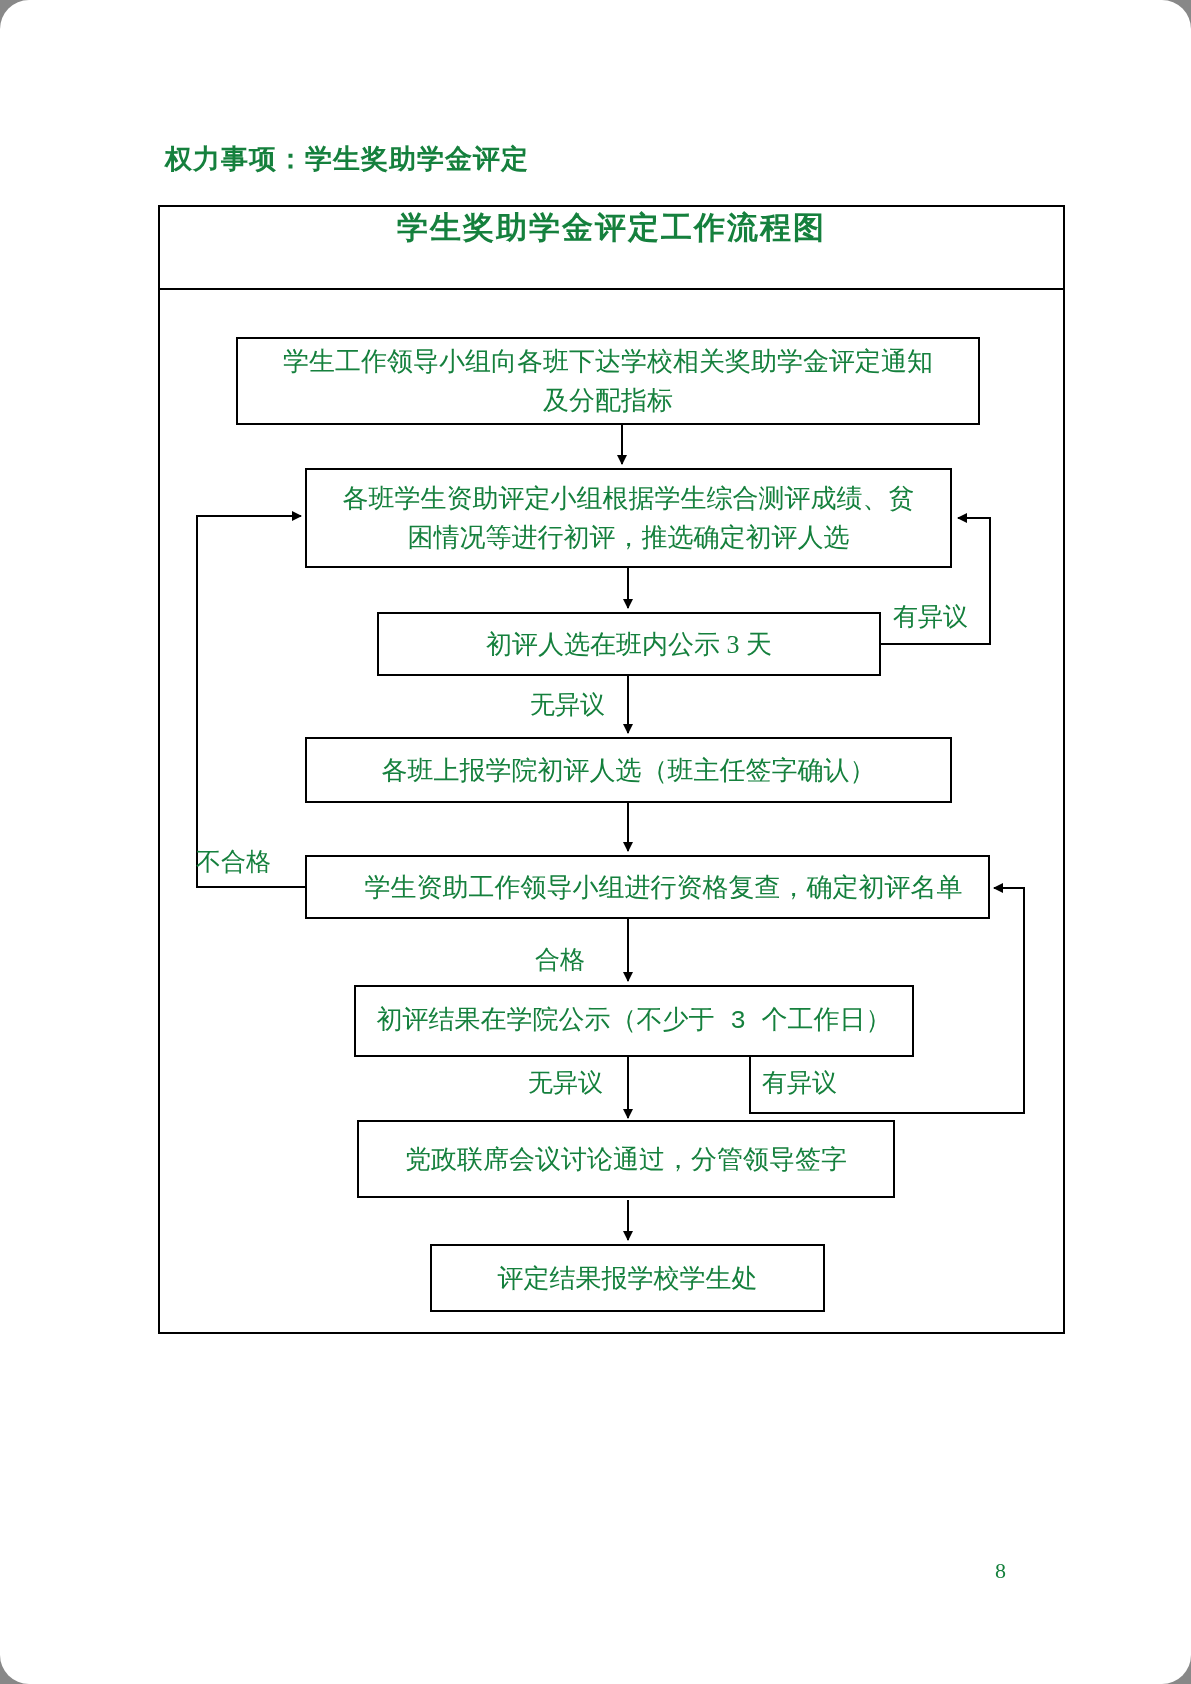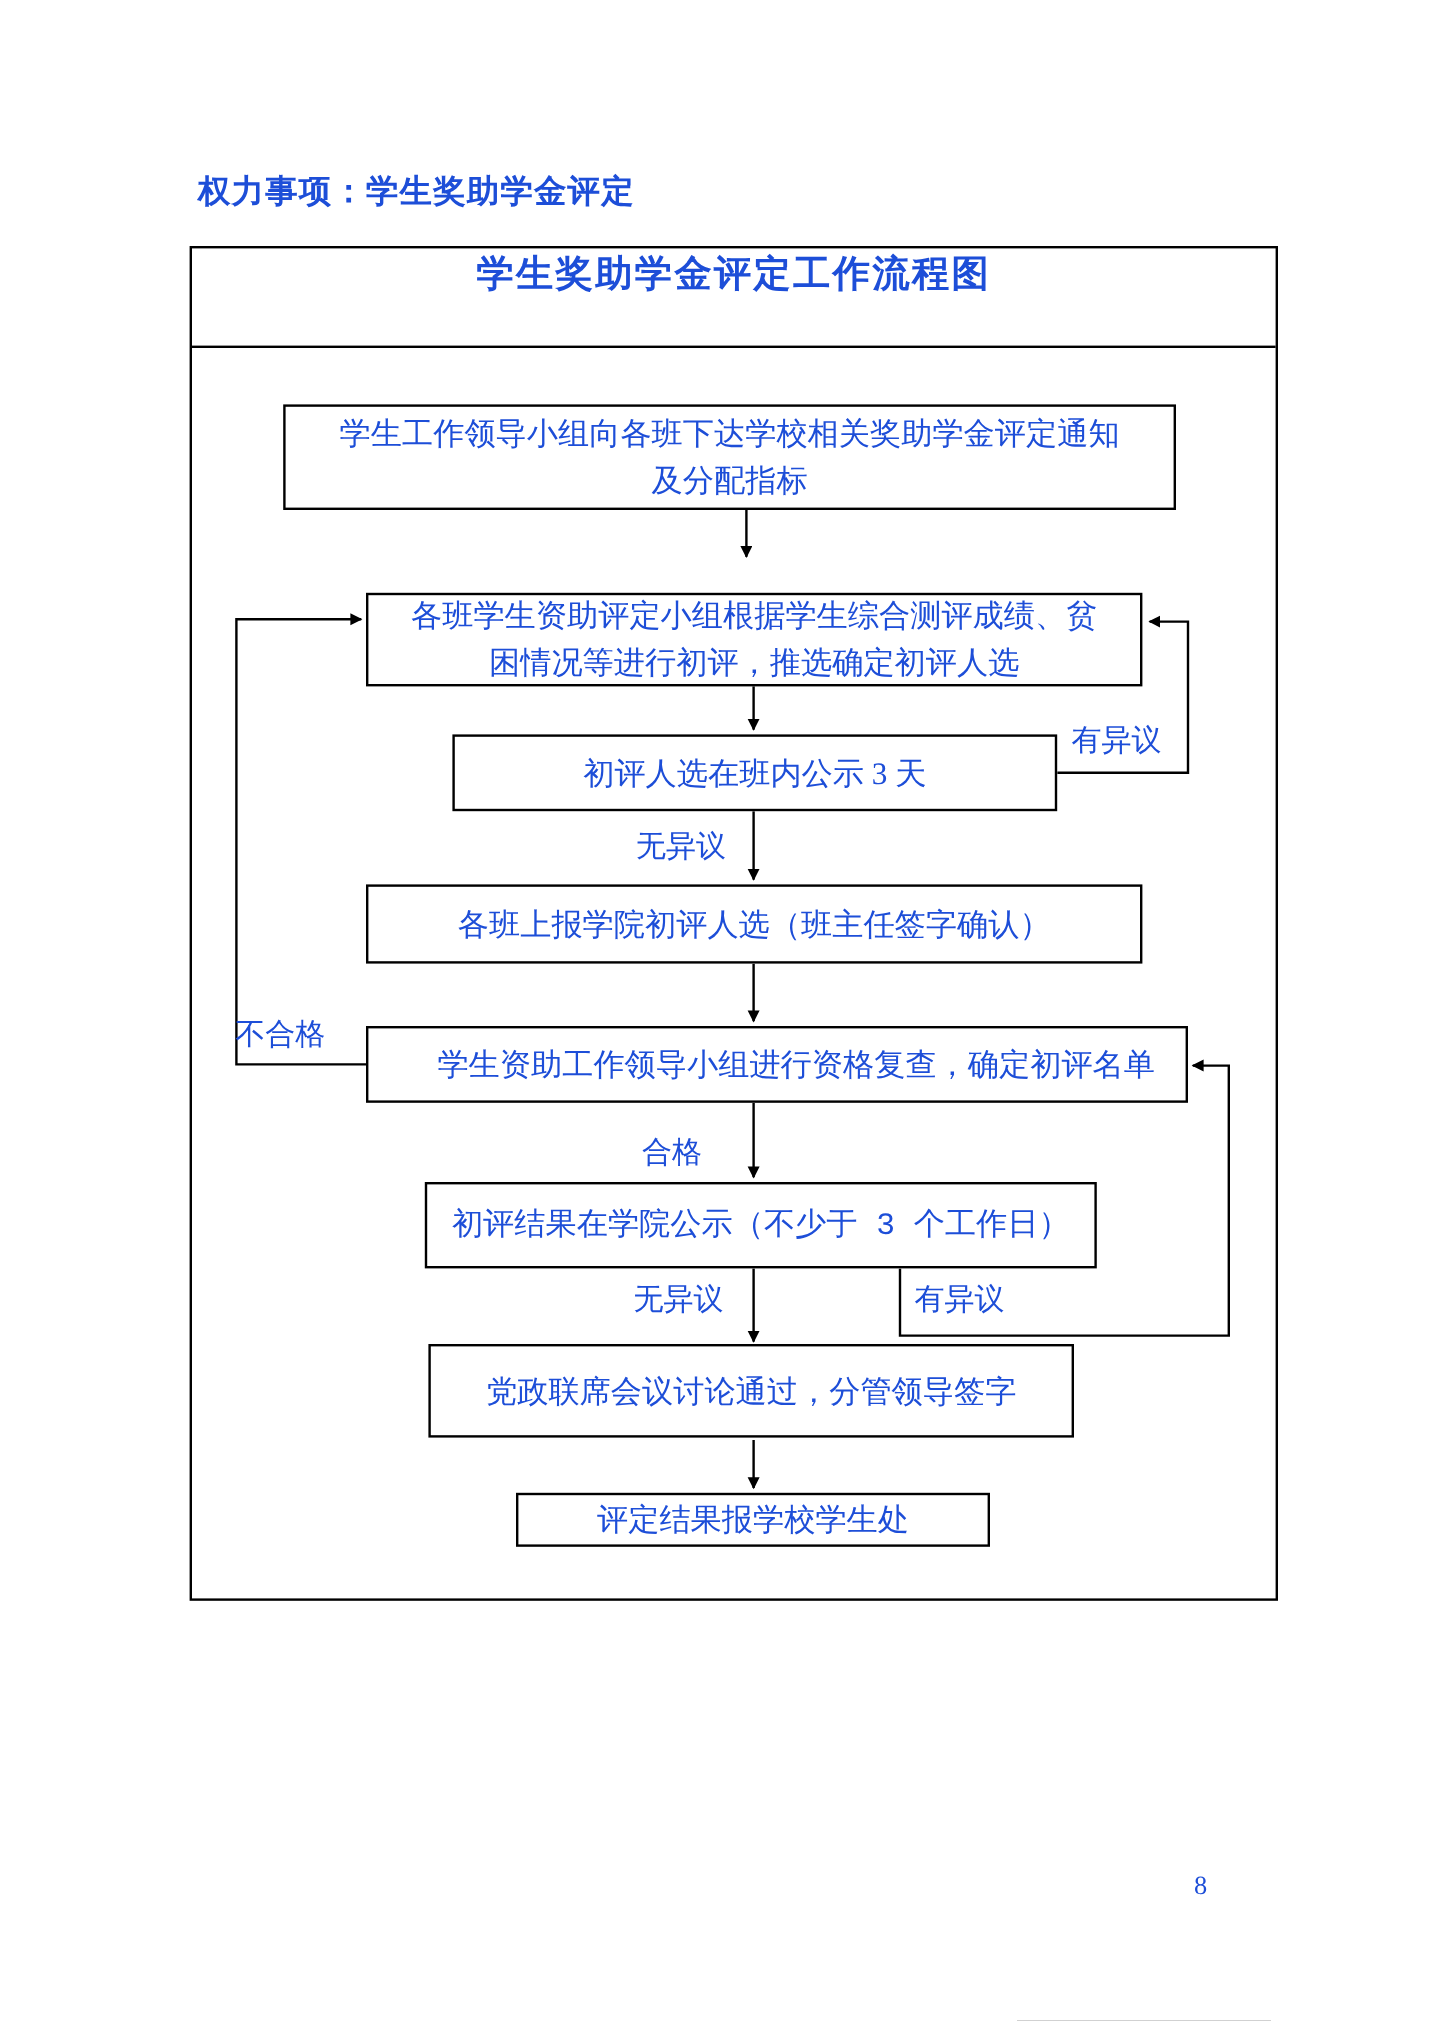--- a/index.html
+++ b/index.html
@@ -2,22 +2,23 @@
 <html><head>
 <meta charset="utf-8">
 <style>
   html,body{margin:0;padding:0;background:#888;}
   .page{
     position:relative;
     width:1191px;height:1684px;
     background:#ffffff;
     margin:0 auto;
     font-family:"Liberation Serif","DejaVu Serif",serif;
-    color:#1d4ed8;
+    color:#15803d;
     overflow:hidden;
+    border-radius:29px;
   }
   .doc-heading{
     position:absolute;
     left:165px;top:141px;
     font-size:27px;
     font-weight:bold;
     font-family:"Liberation Sans","DejaVu Sans",sans-serif;
     letter-spacing:1px;
     white-space:nowrap;
   }
@@ -100,34 +101,34 @@
 
   <div class="chart-frame">
     <div class="chart-title-row">
       <span class="chart-title">学生奖助学金评定工作流程图</span>
     </div>
   </div>
 
   <div class="flow-box" style="left:236px;top:337px;width:744px;height:88px;">学生工作领导小组向各班下达学校相关奖助学金评定通知
 及分配指标</div>
 
-  <div class="flow-box" style="left:305px;top:468px;width:647px;height:78px;margin-top:26px;">各班学生资助评定小组根据学生综合测评成绩、贫
+  <div class="flow-box" style="left:305px;top:468px;width:647px;height:100px;">各班学生资助评定小组根据学生综合测评成绩、贫
 困情况等进行初评，推选确定初评人选</div>
 
   <div class="flow-box" style="left:377px;top:612px;width:504px;height:64px;">初评人选在班内公示 3 天</div>
 
   <div class="flow-box" style="left:305px;top:737px;width:647px;height:66px;">各班上报学院初评人选（班主任签字确认）</div>
 
   <div class="flow-box" style="left:305px;top:855px;width:685px;height:64px;padding-left:32px;">学生资助工作领导小组进行资格复查，确定初评名单</div>
 
   <div class="flow-box" style="left:354px;top:985px;width:560px;height:72px;font-family:Liberation Mono, monospace;">初评结果在学院公示（不少于 3 个工作日）</div>
 
   <div class="flow-box" style="left:357px;top:1120px;width:538px;height:78px;">党政联席会议讨论通过，分管领导签字</div>
 
-  <div class="flow-box" style="left:430px;top:1244px;width:395px;height:45px;">评定结果报学校学生处</div>
+  <div class="flow-box" style="left:430px;top:1244px;width:395px;height:68px;">评定结果报学校学生处</div>
 
   <div class="flow-label" style="left:530px;top:688px;">无异议</div>
 
   <div class="flow-label" style="left:893px;top:600px;">有异议</div>
 
   <div class="flow-label" style="left:196px;top:845px;">不合格</div>
 
   <div class="flow-label" style="left:535px;top:943px;">合格</div>
 
   <div class="flow-label" style="left:528px;top:1066px;">无异议</div>

